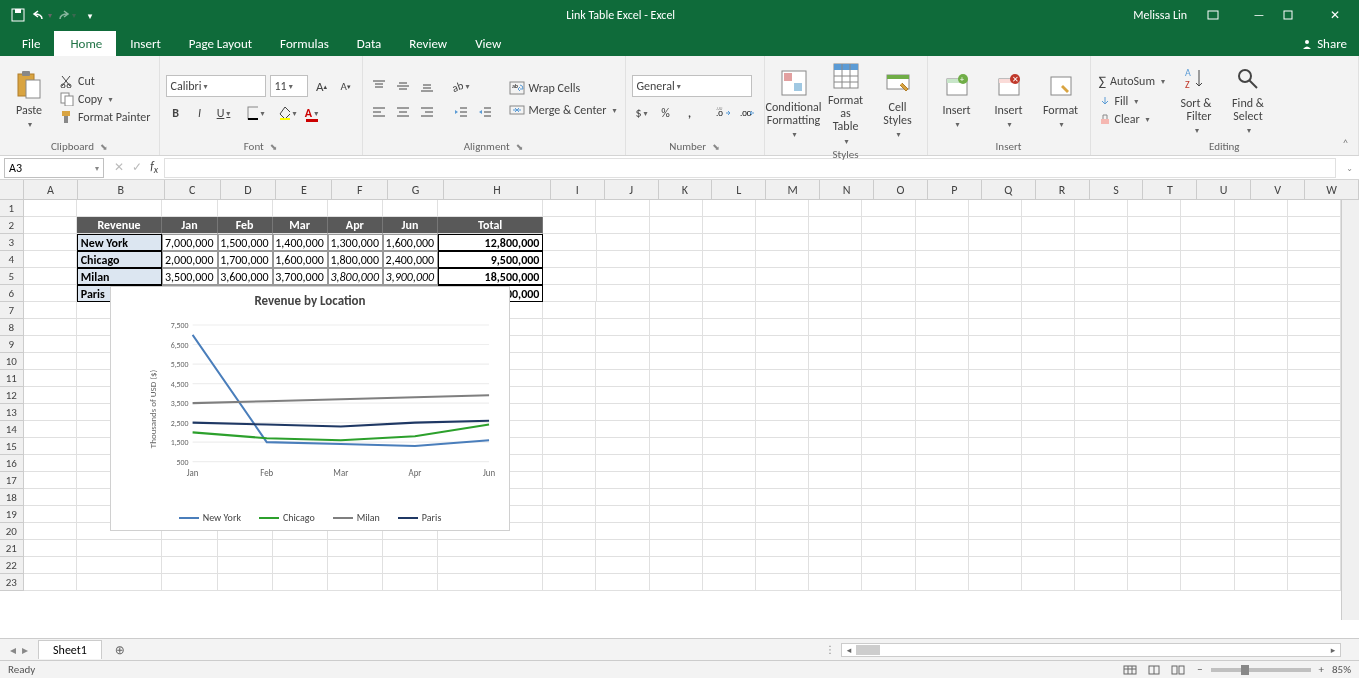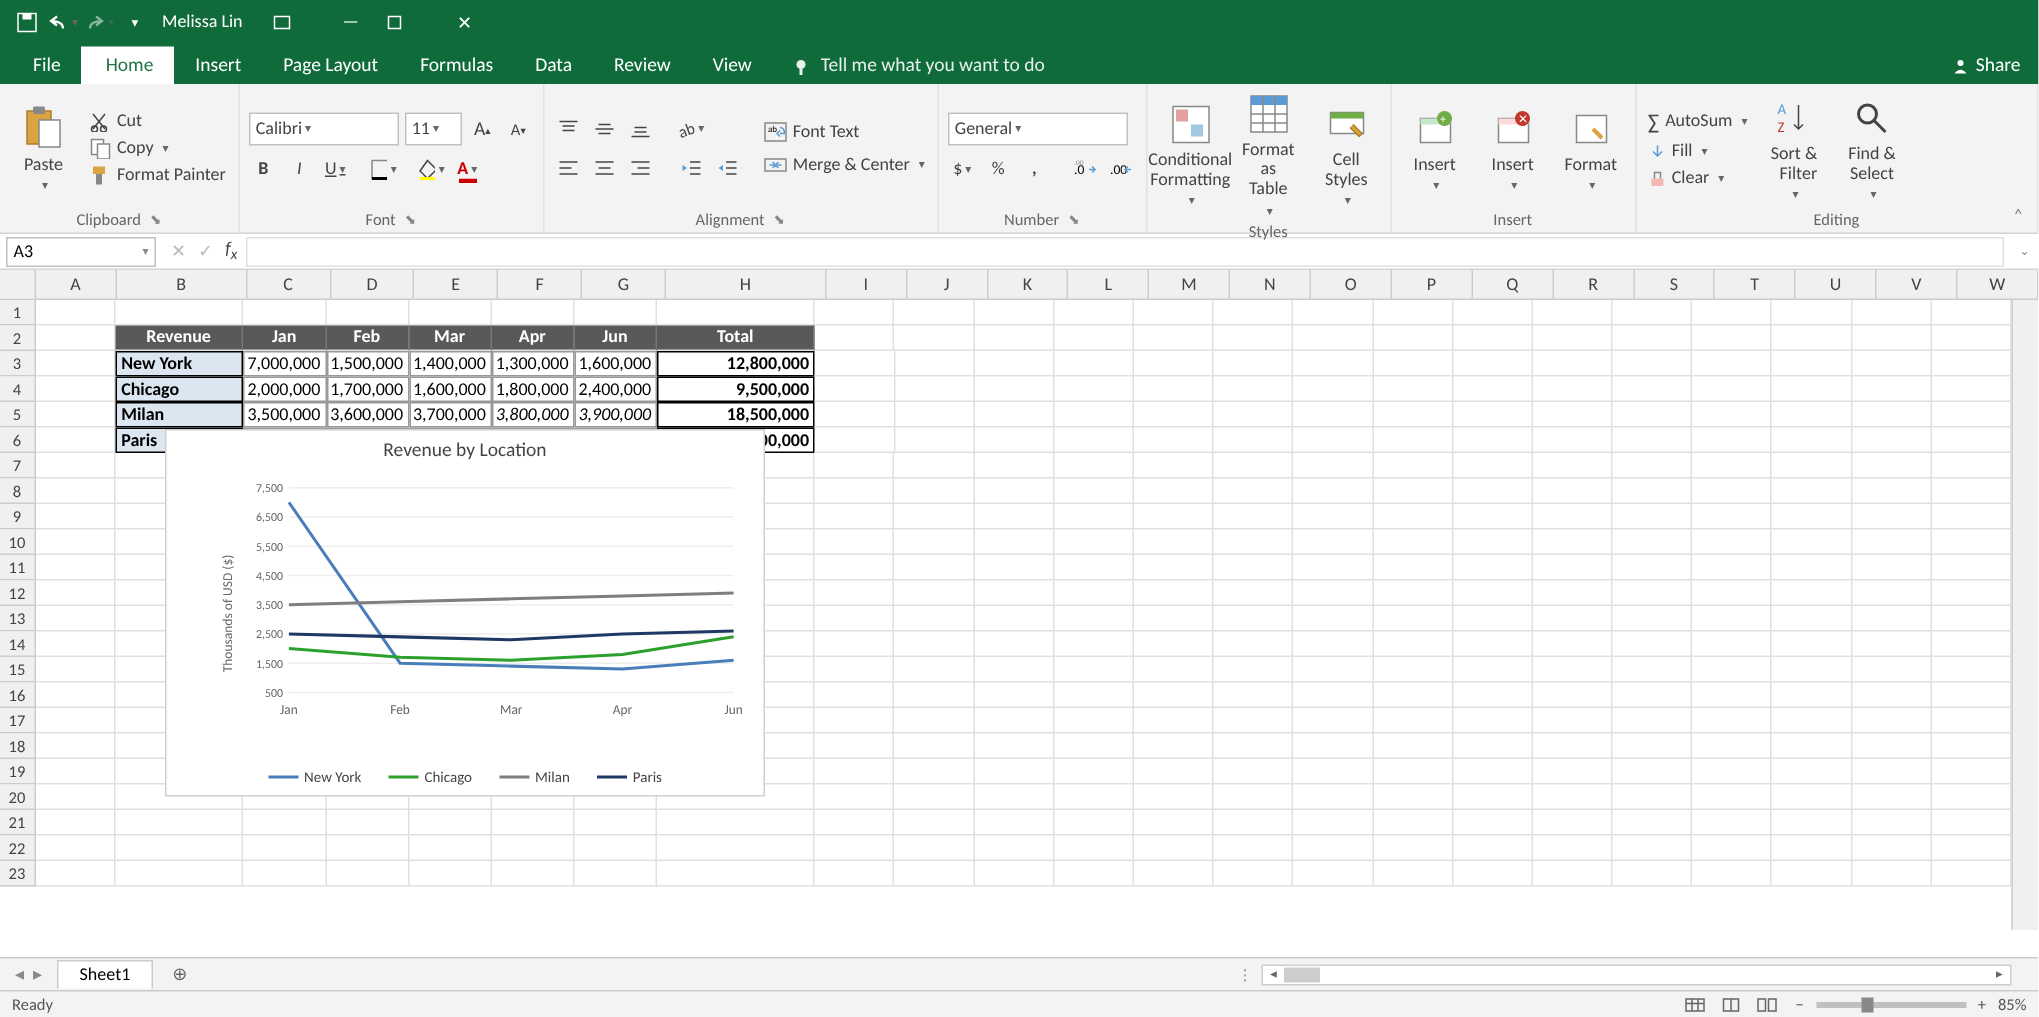--- a/index.html
+++ b/index.html
@@ -57,21 +57,21 @@
 .cell{border-right:1px solid #e0e0e0;border-bottom:1px solid #e0e0e0;font-size:12px;padding:0 3px;display:flex;align-items:center;white-space:nowrap;overflow:hidden;}
 
 
 .t-hdr{background:#595959;color:#fff;font-weight:bold;justify-content:center;border-right:1px solid #777;}
 .t-rowlabel{background:#dce6f1;font-weight:bold;border:1px solid #000;}
 .t-cell{border:1px solid #999;justify-content:flex-end;}
 .t-total{border:1px solid #000;font-weight:bold;justify-content:flex-end;}
 
 
 .chart{position:absolute;left:110px;top:106px;width:400px;height:245px;background:#fff;border:1px solid #d0d0d0;}
-.chart-title{text-align:center;font-weight:normal;font-size:13px;color:#444;padding:6px 0;}
+.chart-title{text-align:center;font-weight:bold;font-size:13px;color:#444;padding:6px 0;}
 .plot{position:absolute;left:48px;right:14px;top:32px;bottom:48px;}
 .plot svg{width:100%;height:100%;}
 .ylabel{position:absolute;left:2px;top:50%;transform:translateY(-50%) rotate(-90deg);transform-origin:center;font-size:9px;color:#666;white-space:nowrap;}
 .legend{position:absolute;bottom:6px;left:0;right:0;display:flex;justify-content:center;gap:18px;font-size:10px;color:#444;}
 .legend span{display:flex;align-items:center;gap:4px;}
 .legend i{width:20px;height:2px;display:inline-block;}
 
 
 .sheettabs{position:absolute;bottom:18px;left:0;right:0;height:22px;background:#f3f3f3;border-top:1px solid #ccc;display:flex;align-items:center;font-size:12px;}
 .sheettabs .nav{display:flex;gap:6px;padding:0 10px;color:#888;}
@@ -107,20 +107,21 @@
           <path d="M6 2 L2 5 L6 8 M2 5 Q10 5 10 10" fill="none" stroke="#fff" stroke-width="1.5"></path>
         </svg>
       </span>
     <span class="ic dd" style="opacity:.5">
         <svg width="14" height="12">
           <path d="M8 2 L12 5 L8 8 M12 5 Q4 5 4 10" fill="none" stroke="#fff" stroke-width="1.5"></path>
         </svg>
       </span>
     <span class="ic" style="font-size:9px">▾</span>
   </div>
+  <div class="title-text">Link Table Excel  -  Excel</div>
   <div class="win-controls">
     <span style="width:auto;margin-right:10px">Melissa Lin</span>
     <span>
         <svg width="12" height="10">
           <rect x="1" y="1" width="10" height="8" fill="none" stroke="#fff"></rect>
         </svg>
       </span>
     <span>—</span>
     <span>
         <svg width="10" height="10">
@@ -134,27 +135,20 @@
 <div class="menubar">
   <div class="tabs">
     <div class="menu-item">File</div>
     <div class="menu-item active">Home</div>
     <div class="menu-item">Insert</div>
     <div class="menu-item">Page Layout</div>
     <div class="menu-item">Formulas</div>
     <div class="menu-item">Data</div>
     <div class="menu-item">Review</div>
     <div class="menu-item">View</div>
-    <div class="menu-item" style="display:flex;align-items:center;gap:6px;opacity:.9">
-        <svg width="12" height="12">
-          <circle cx="5" cy="5" r="3" fill="#fff"></circle>
-          <rect x="4" y="8" width="2" height="4" fill="#fff"></rect>
-        </svg>
-        <span>Tell me what you want to do</span>
-      </div>
   </div>
   <div class="share">
       <svg width="12" height="12">
         <circle cx="6" cy="4" r="2" fill="#fff"></circle>
         <path d="M2 11 Q6 6 10 11" fill="#fff"></path>
       </svg>
       <span>Share</span>
     </div>
 </div>
 
@@ -320,21 +314,21 @@
             </span>
         </div>
       </div>
       <div class="vstack" style="gap:6px;margin-left:6px">
         <div class="smbtn">
             <svg width="16" height="14">
               <rect x="1" y="1" width="14" height="12" fill="none" stroke="#888"></rect>
               <text x="3" y="7" font-size="6">ab</text>
               <path d="M11 4 Q14 4 14 8 L11 8 M11 6 L9 8 L11 10" fill="none" stroke="#5b9bd5"></path>
             </svg>
-            <span>Font Text</span>
+            <span>Wrap Cells</span>
           </div>
         <div class="smbtn dd">
             <svg width="16" height="14">
               <rect x="1" y="3" width="14" height="8" fill="none" stroke="#888"></rect>
               <path d="M4 7 L7 7 M9 7 L12 7" stroke="#5b9bd5"></path>
               <path d="M6 5 L8 7 L6 9 M10 5 L8 7 L10 9" fill="none" stroke="#5b9bd5"></path>
             </svg>
             <span>Merge &amp; Center</span>
           </div>
       </div>

